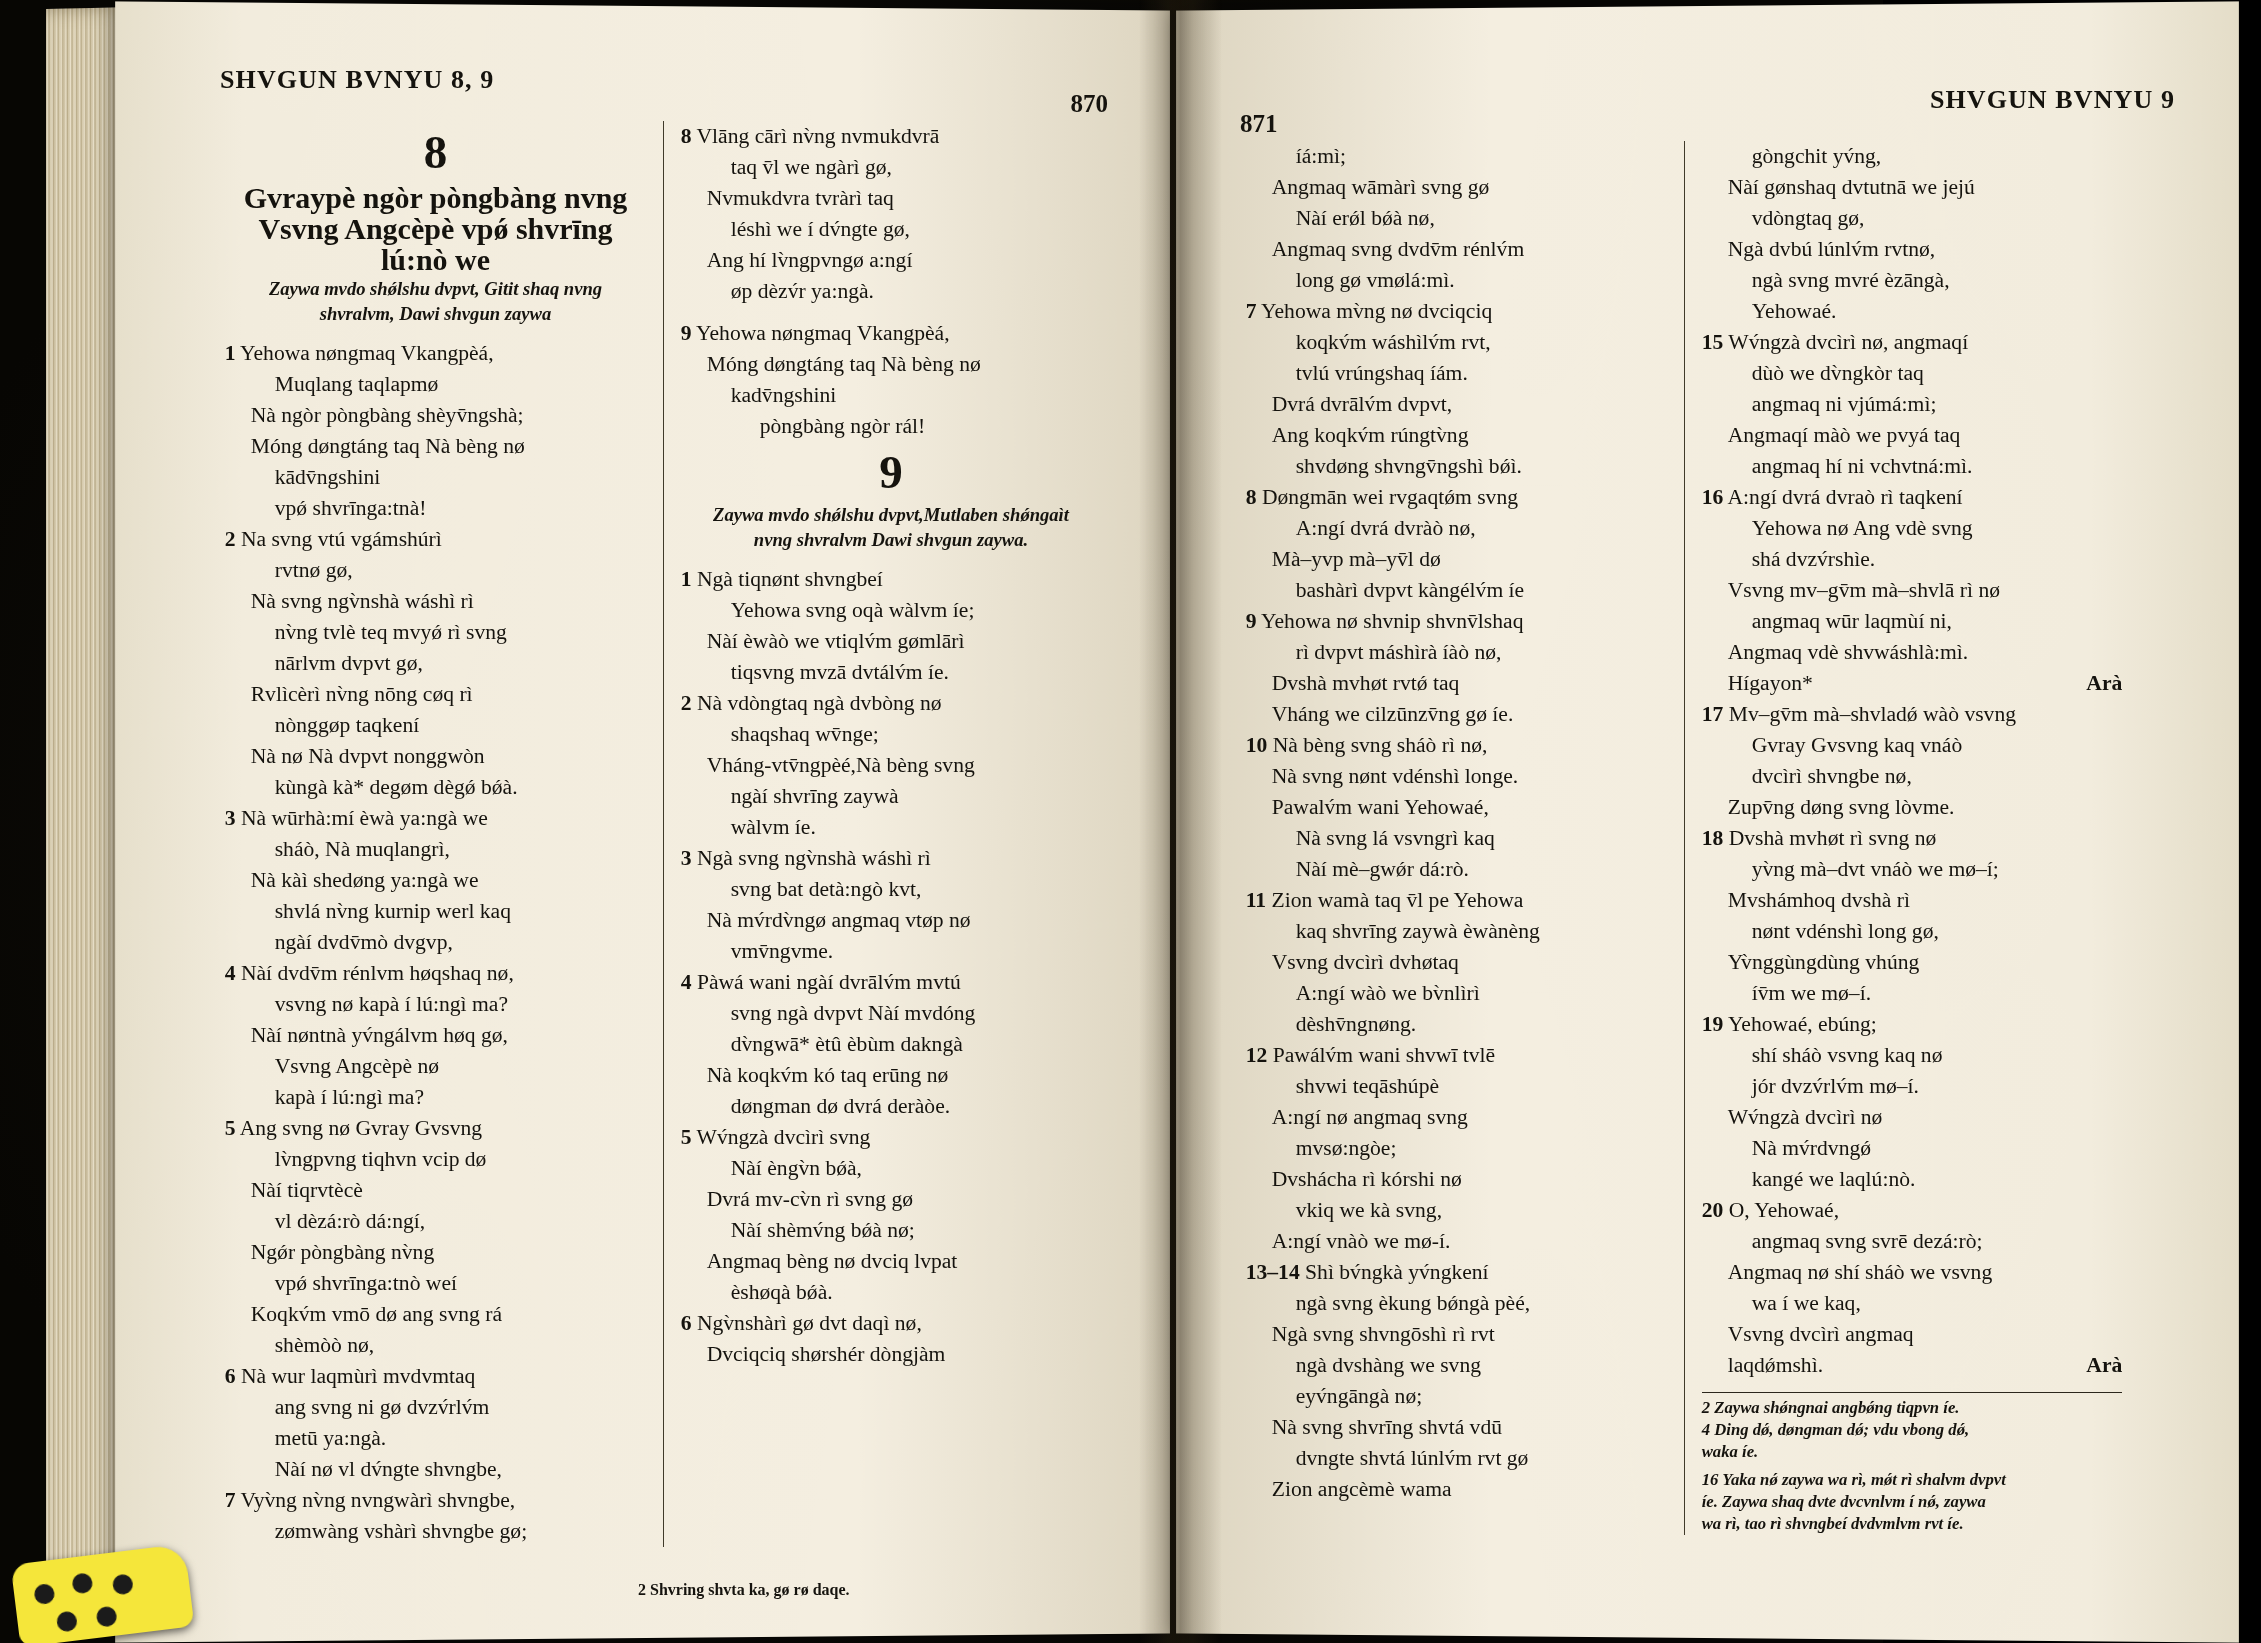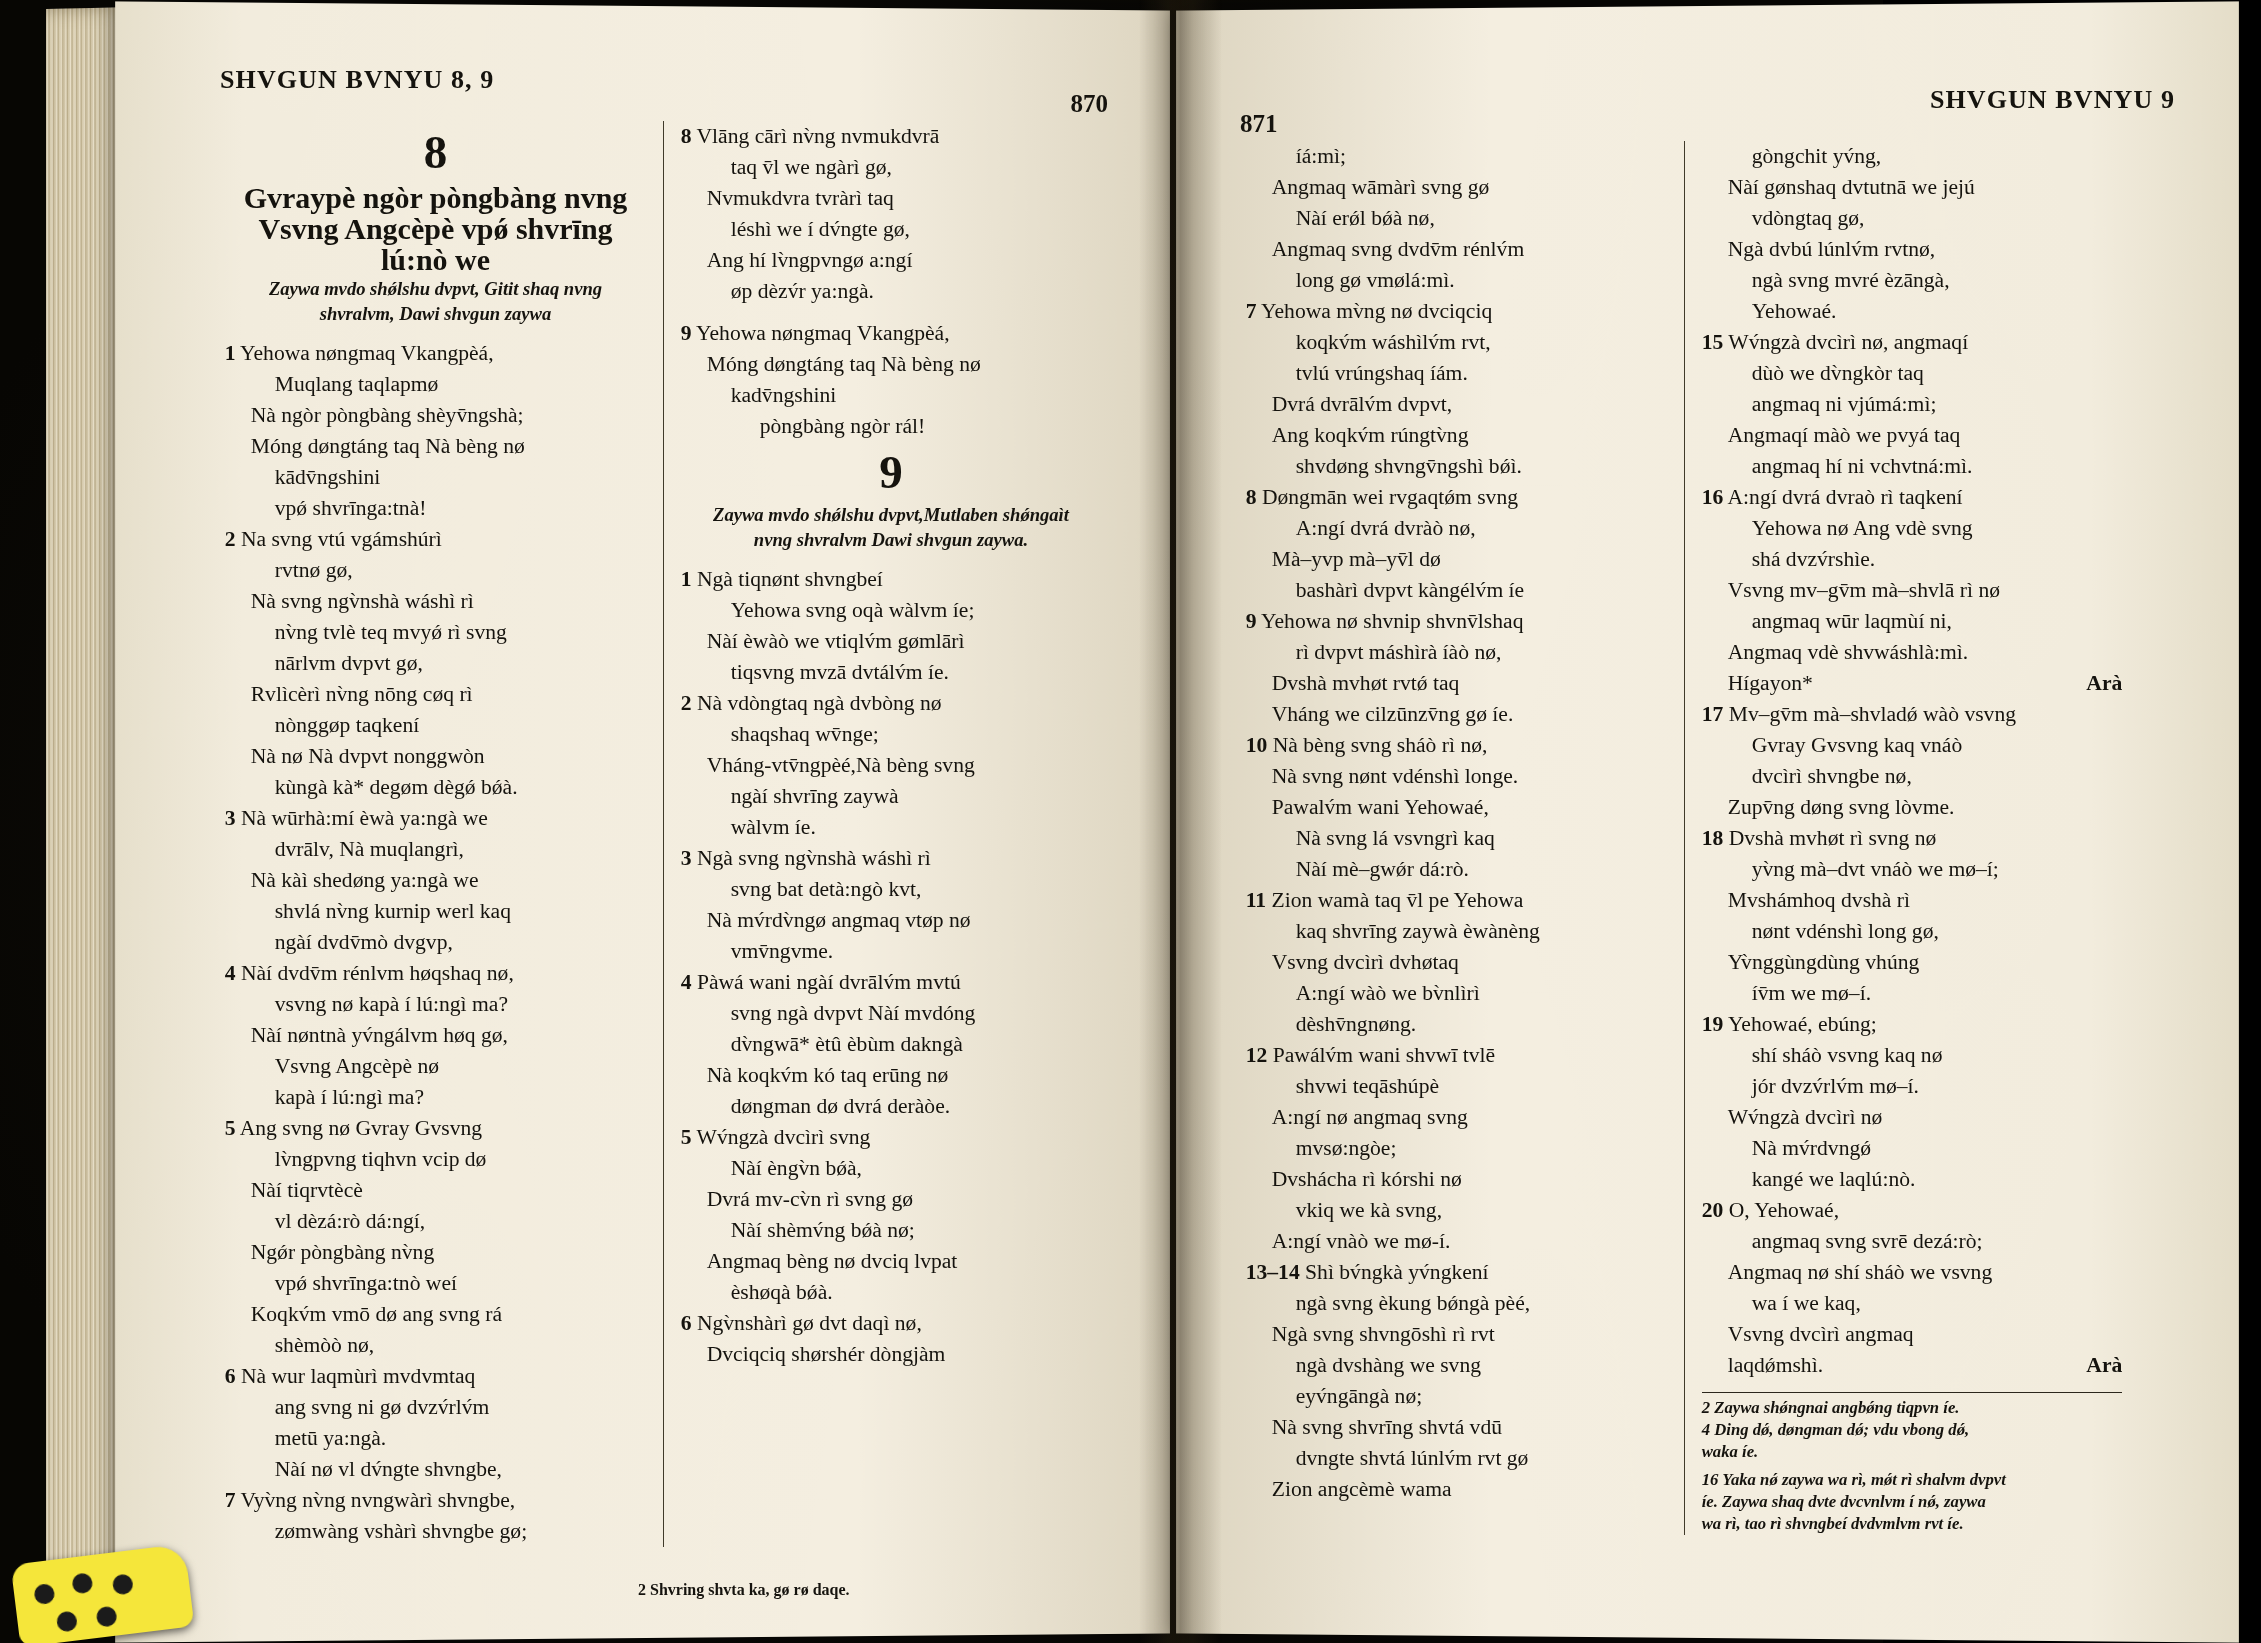--- a/index.html
+++ b/index.html
@@ -256,21 +256,21 @@
         <div class="verse ind1">  nārlvm dvpvt gø,</div>
         <div class="verse cont">Rvlìcèrì nv̀ng nōng cøq rì</div>
         <div class="verse ind1">  nònggøp taqkení</div>
         <div class="verse cont">Nà nø Nà dvpvt nonggwòn</div>
         <div class="verse ind1">  kùngà kà* degøm dègǿ bǿà.</div>
 
         <div class="verse">
           <span class="vn">3</span>
           <span>Nà wūrhà:mí èwà ya:ngà we</span>
         </div>
-        <div class="verse ind1">  dvrālv, Nà muqlangrì,</div>
+        <div class="verse ind1">  sháò, Nà muqlangrì,</div>
         <div class="verse cont">Nà kàì shedøng ya:ngà we</div>
         <div class="verse ind1">  shvlá nv̀ng kurnip werl kaq</div>
         <div class="verse ind1">  ngàí dvdv̄mò dvgvp,</div>
 
         <div class="verse">
           <span class="vn">4</span>
           <span>Nàí dvdv̄m rénlvm høqshaq nø,</span>
         </div>
         <div class="verse ind1">  vsvng nø kapà í lú:ngì ma?</div>
         <div class="verse cont">Nàí nøntnà yv́ngálvm høq gø,</div>

